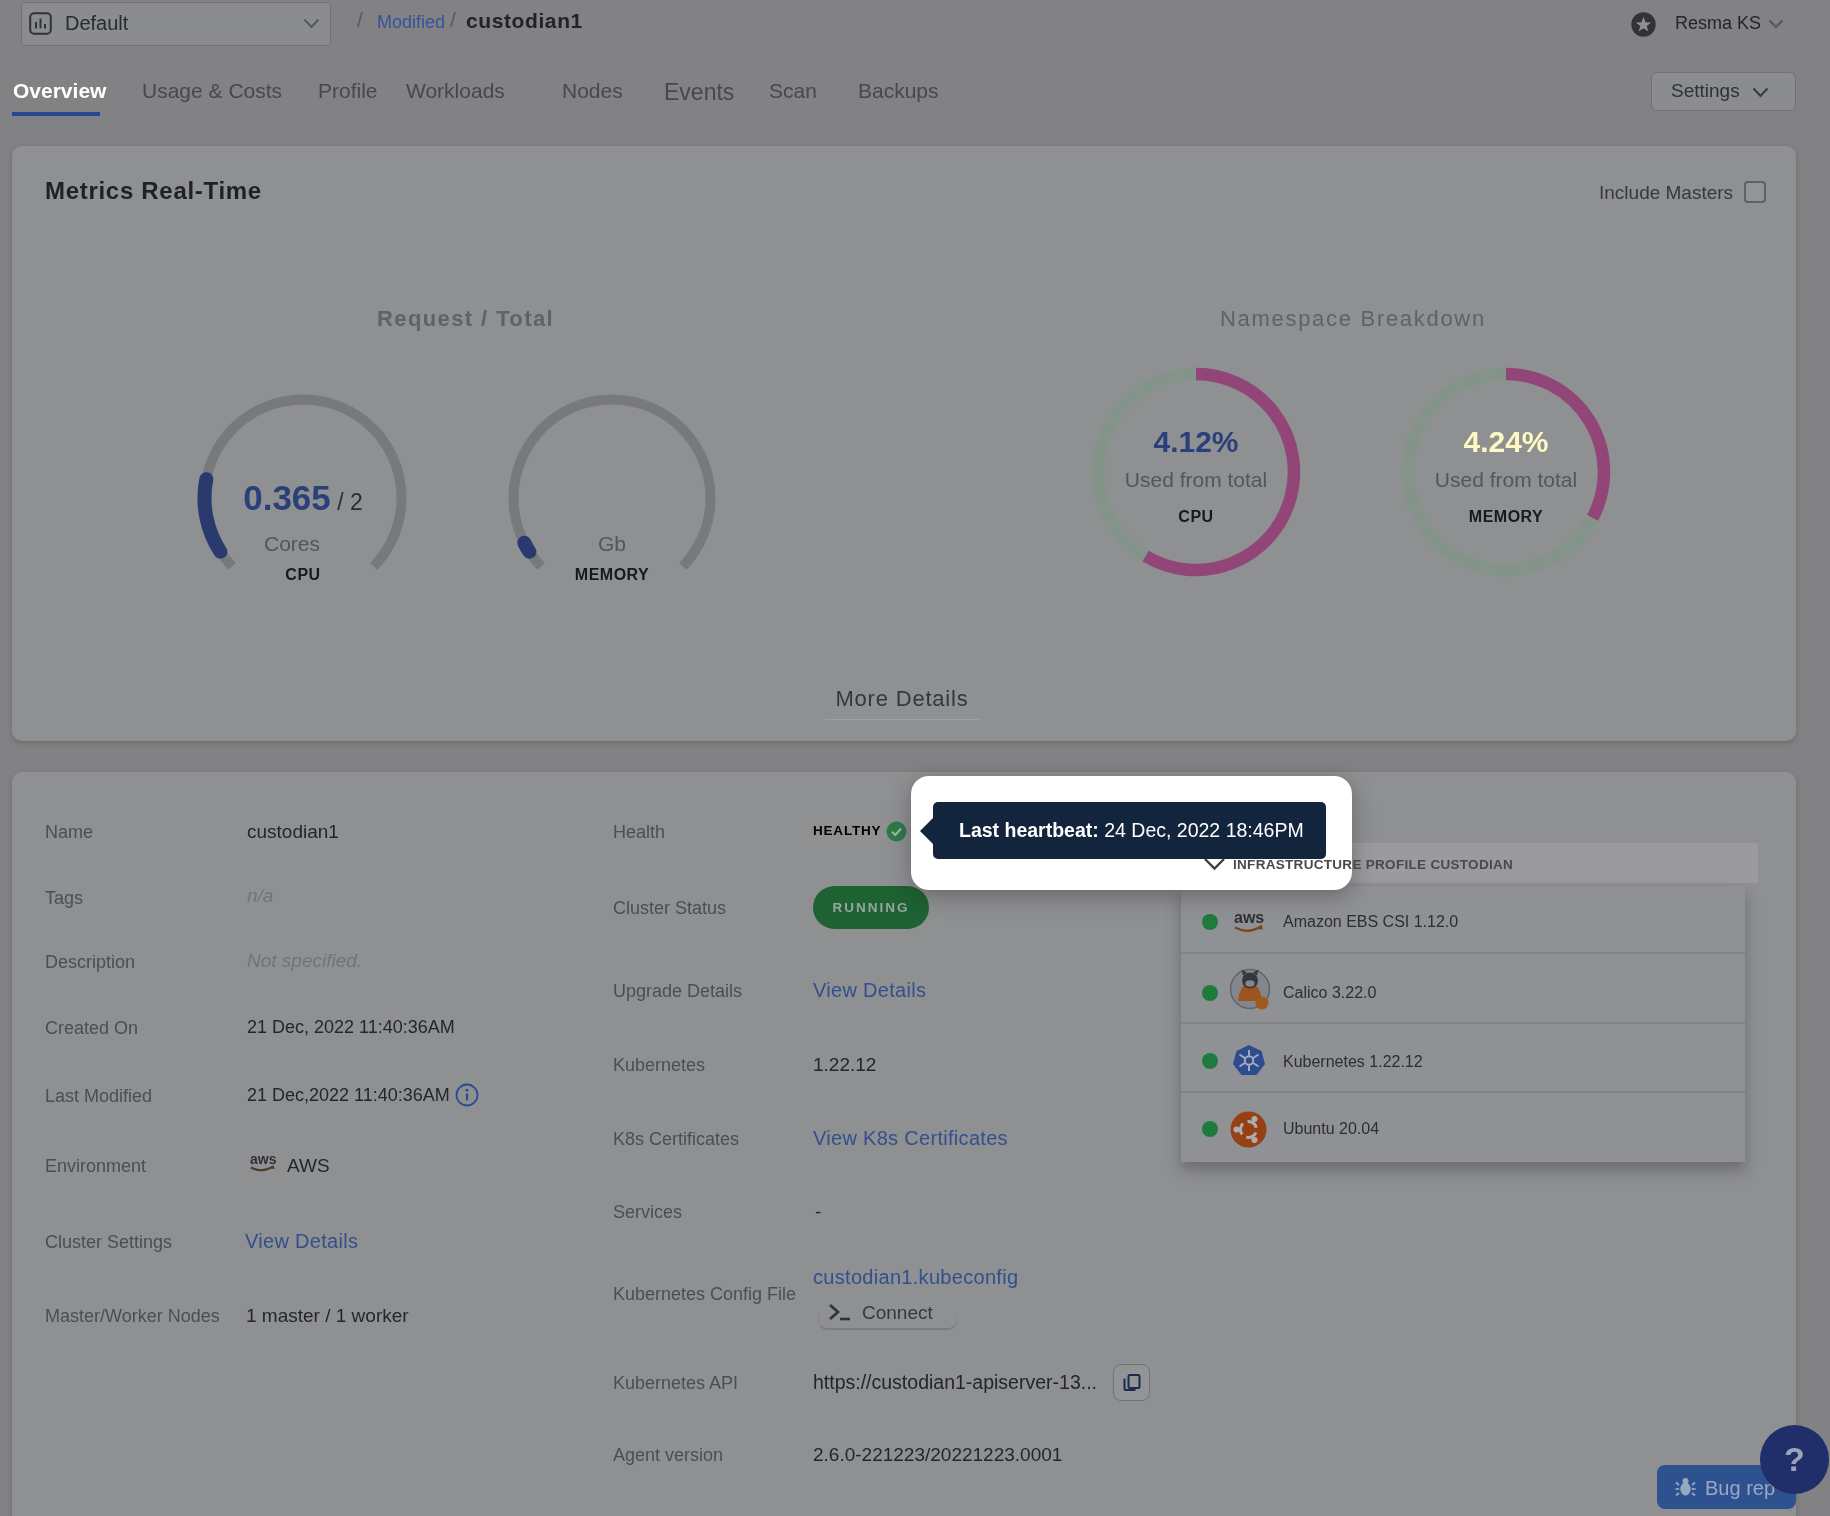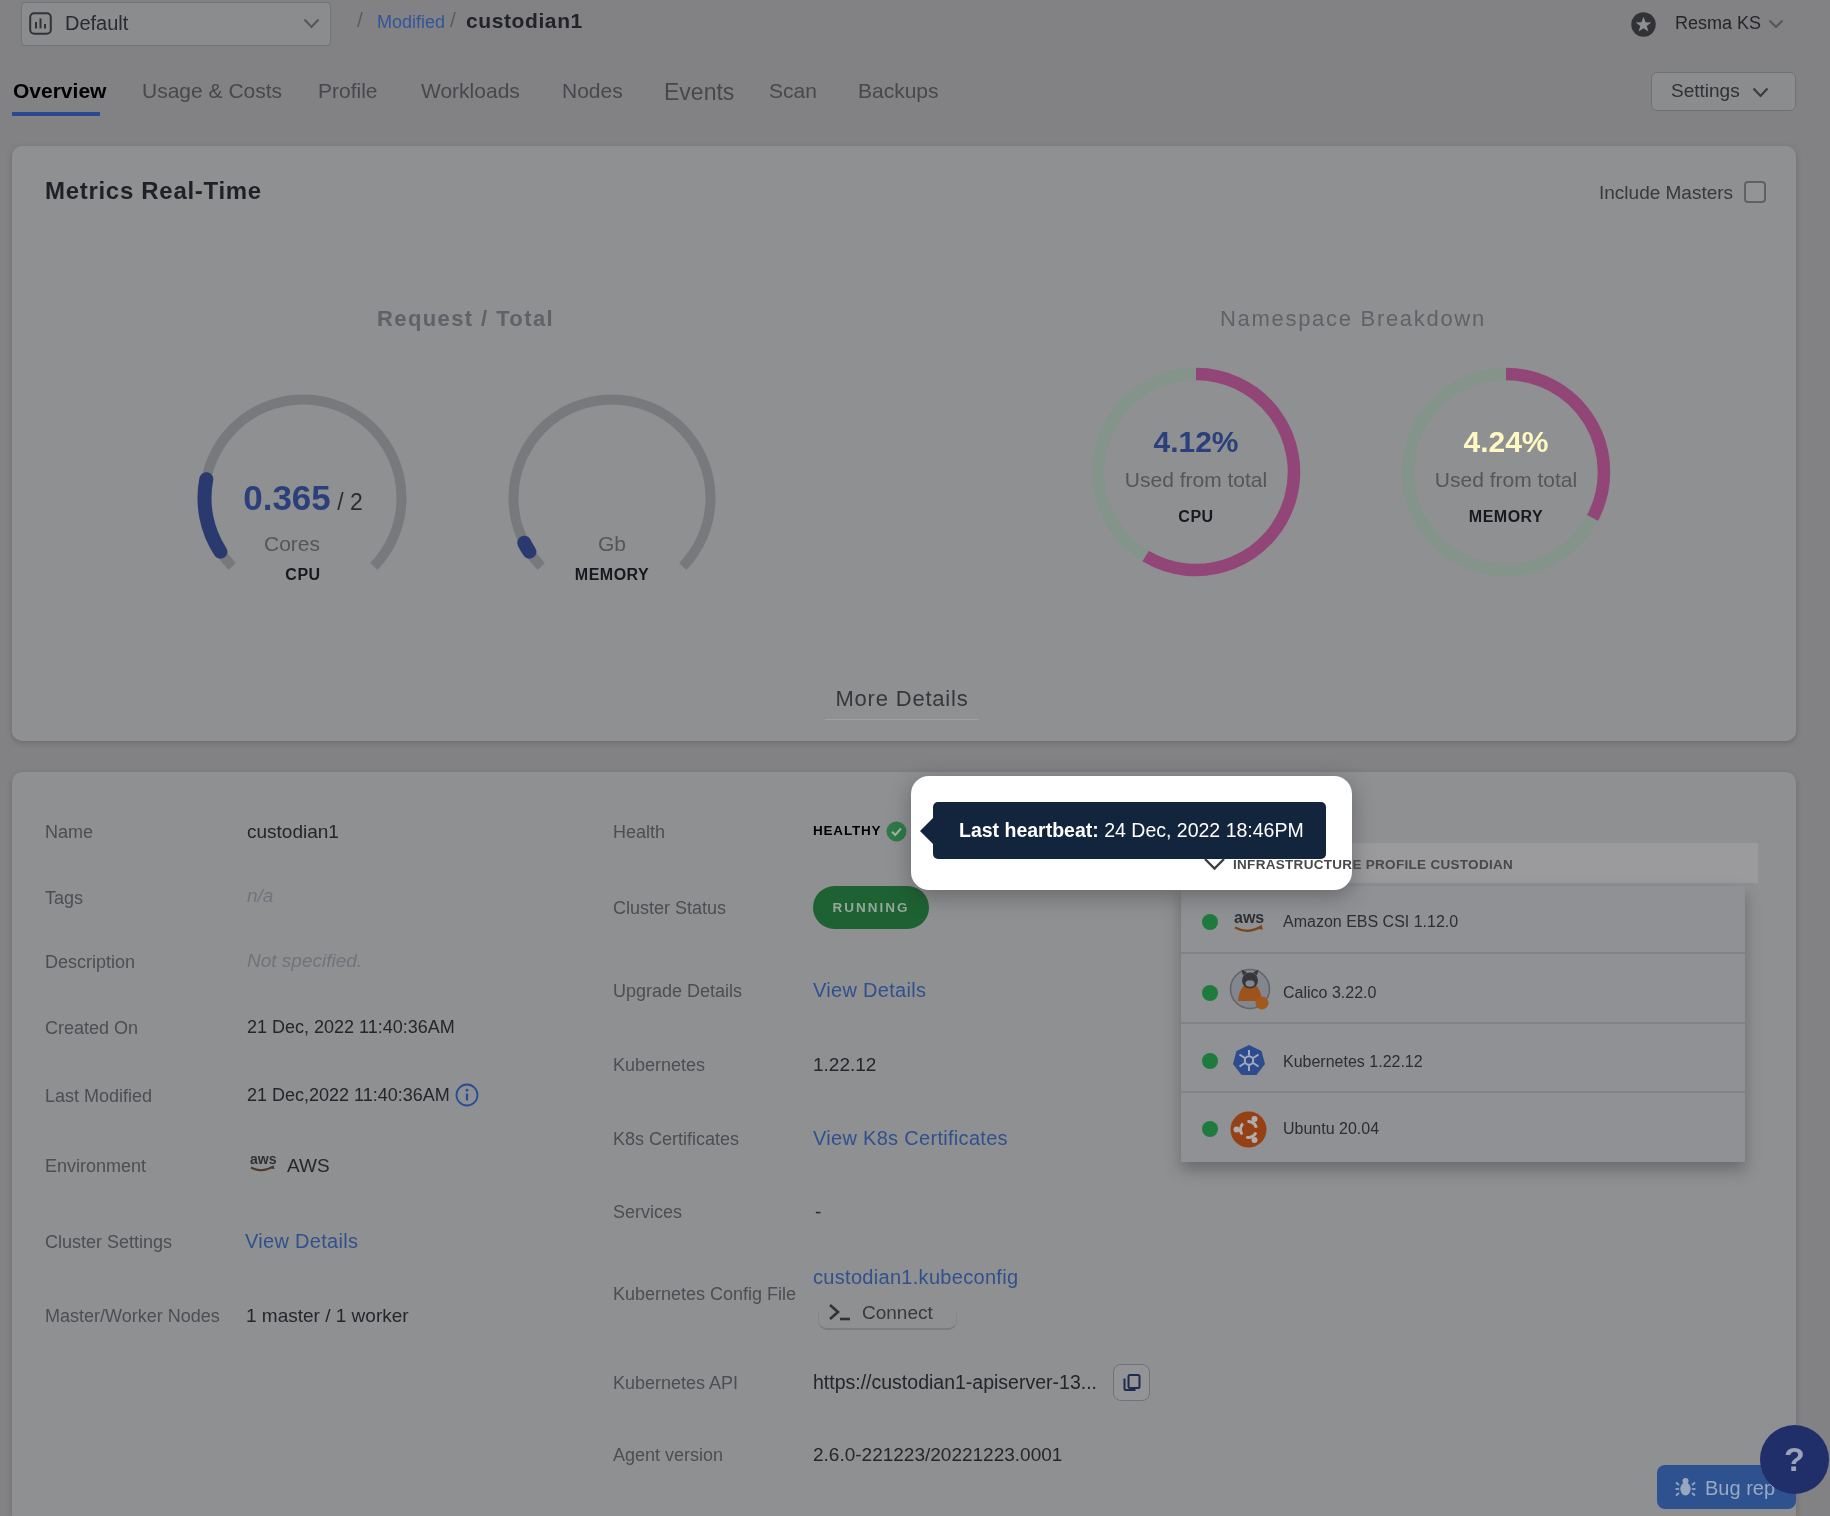--- a/index.html
+++ b/index.html
@@ -34,25 +34,25 @@
   <div class="abs" style="left:466px;top:9px;font-size:21px;font-weight:bold;letter-spacing:0.6px;color:#212328;">custodian1</div>
   <svg class="abs" style="left:1630px;top:11px;" width="27" height="27" viewBox="0 0 27 27">
     <circle cx="13.5" cy="13.5" r="12.2" fill="#313236"></circle>
     <path d="M13.5 5.8 L15.5 11.3 L21.3 11.4 L16.7 14.9 L18.4 20.5 L13.5 17.2 L8.6 20.5 L10.3 14.9 L5.7 11.4 L11.5 11.3 Z" fill="#8e8f91"></path>
   </svg>
   <div class="abs" style="left:1675px;top:13px;font-size:18px;color:#232529;">Resma KS</div>
   <svg class="abs" style="left:1768px;top:19px;" width="16" height="10" viewBox="0 0 16 10">
     <polyline points="1.5,1.5 8,8 14.5,1.5" fill="none" stroke="#55575a" stroke-width="2"></polyline>
   </svg>
 
-  <div class="abs" style="left:13px;top:79px;font-size:21px;font-weight:bold;color:#000000;">Overview</div>
+  <div class="abs" style="left:13px;top:79px;font-size:21px;font-weight:bold;color:#ffffff;">Overview</div>
   <div class="abs" style="left:12px;top:112px;width:88px;height:4px;background:#2a4792;"></div>
   <div class="abs" style="left:142px;top:79px;font-size:21px;color:#46484c;">Usage &amp; Costs</div>
   <div class="abs" style="left:318px;top:79px;font-size:21px;color:#46484c;">Profile</div>
-  <div class="abs" style="left:421px;top:79px;font-size:21px;color:#46484c;">Workloads</div>
+  <div class="abs" style="left:406px;top:79px;font-size:21px;color:#46484c;">Workloads</div>
   <div class="abs" style="left:562px;top:79px;font-size:21px;color:#46484c;">Nodes</div>
   <div class="abs" style="left:664px;top:79px;font-size:23px;color:#46484c;">Events</div>
   <div class="abs" style="left:769px;top:79px;font-size:21px;color:#46484c;">Scan</div>
   <div class="abs" style="left:858px;top:79px;font-size:21px;color:#46484c;">Backups</div>
   <div class="abs" style="left:1651px;top:72px;width:145px;height:39px;background:#8b8c8e;border:1px solid #707174;border-radius:6px;"></div>
   <div class="abs" style="left:1671px;top:80px;font-size:19px;color:#2f3135;">Settings</div>
   <svg class="abs" style="left:1752px;top:87px;" width="17" height="11" viewBox="0 0 17 11">
     <polyline points="1.5,1.5 8.5,9 15.5,1.5" fill="none" stroke="#3a3c40" stroke-width="2.2"></polyline>
   </svg>
 

